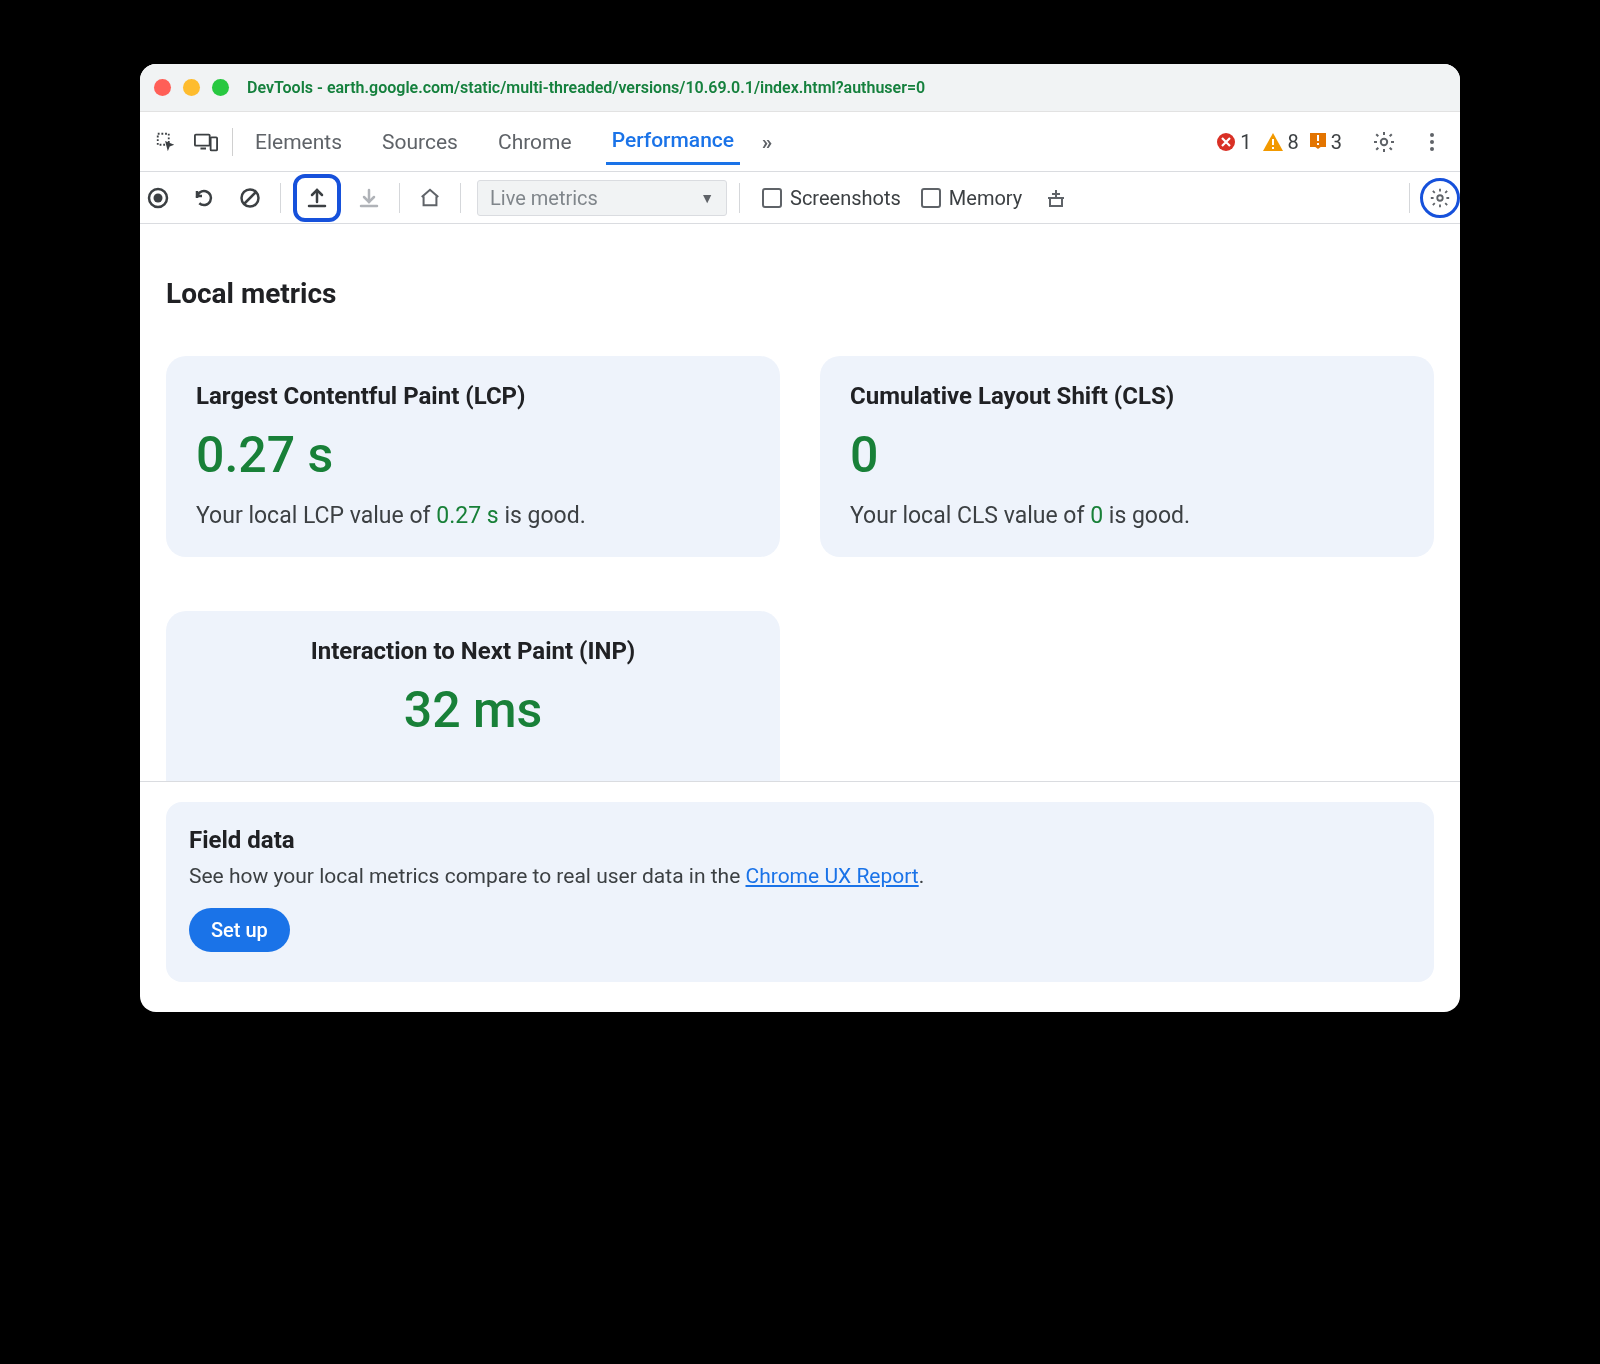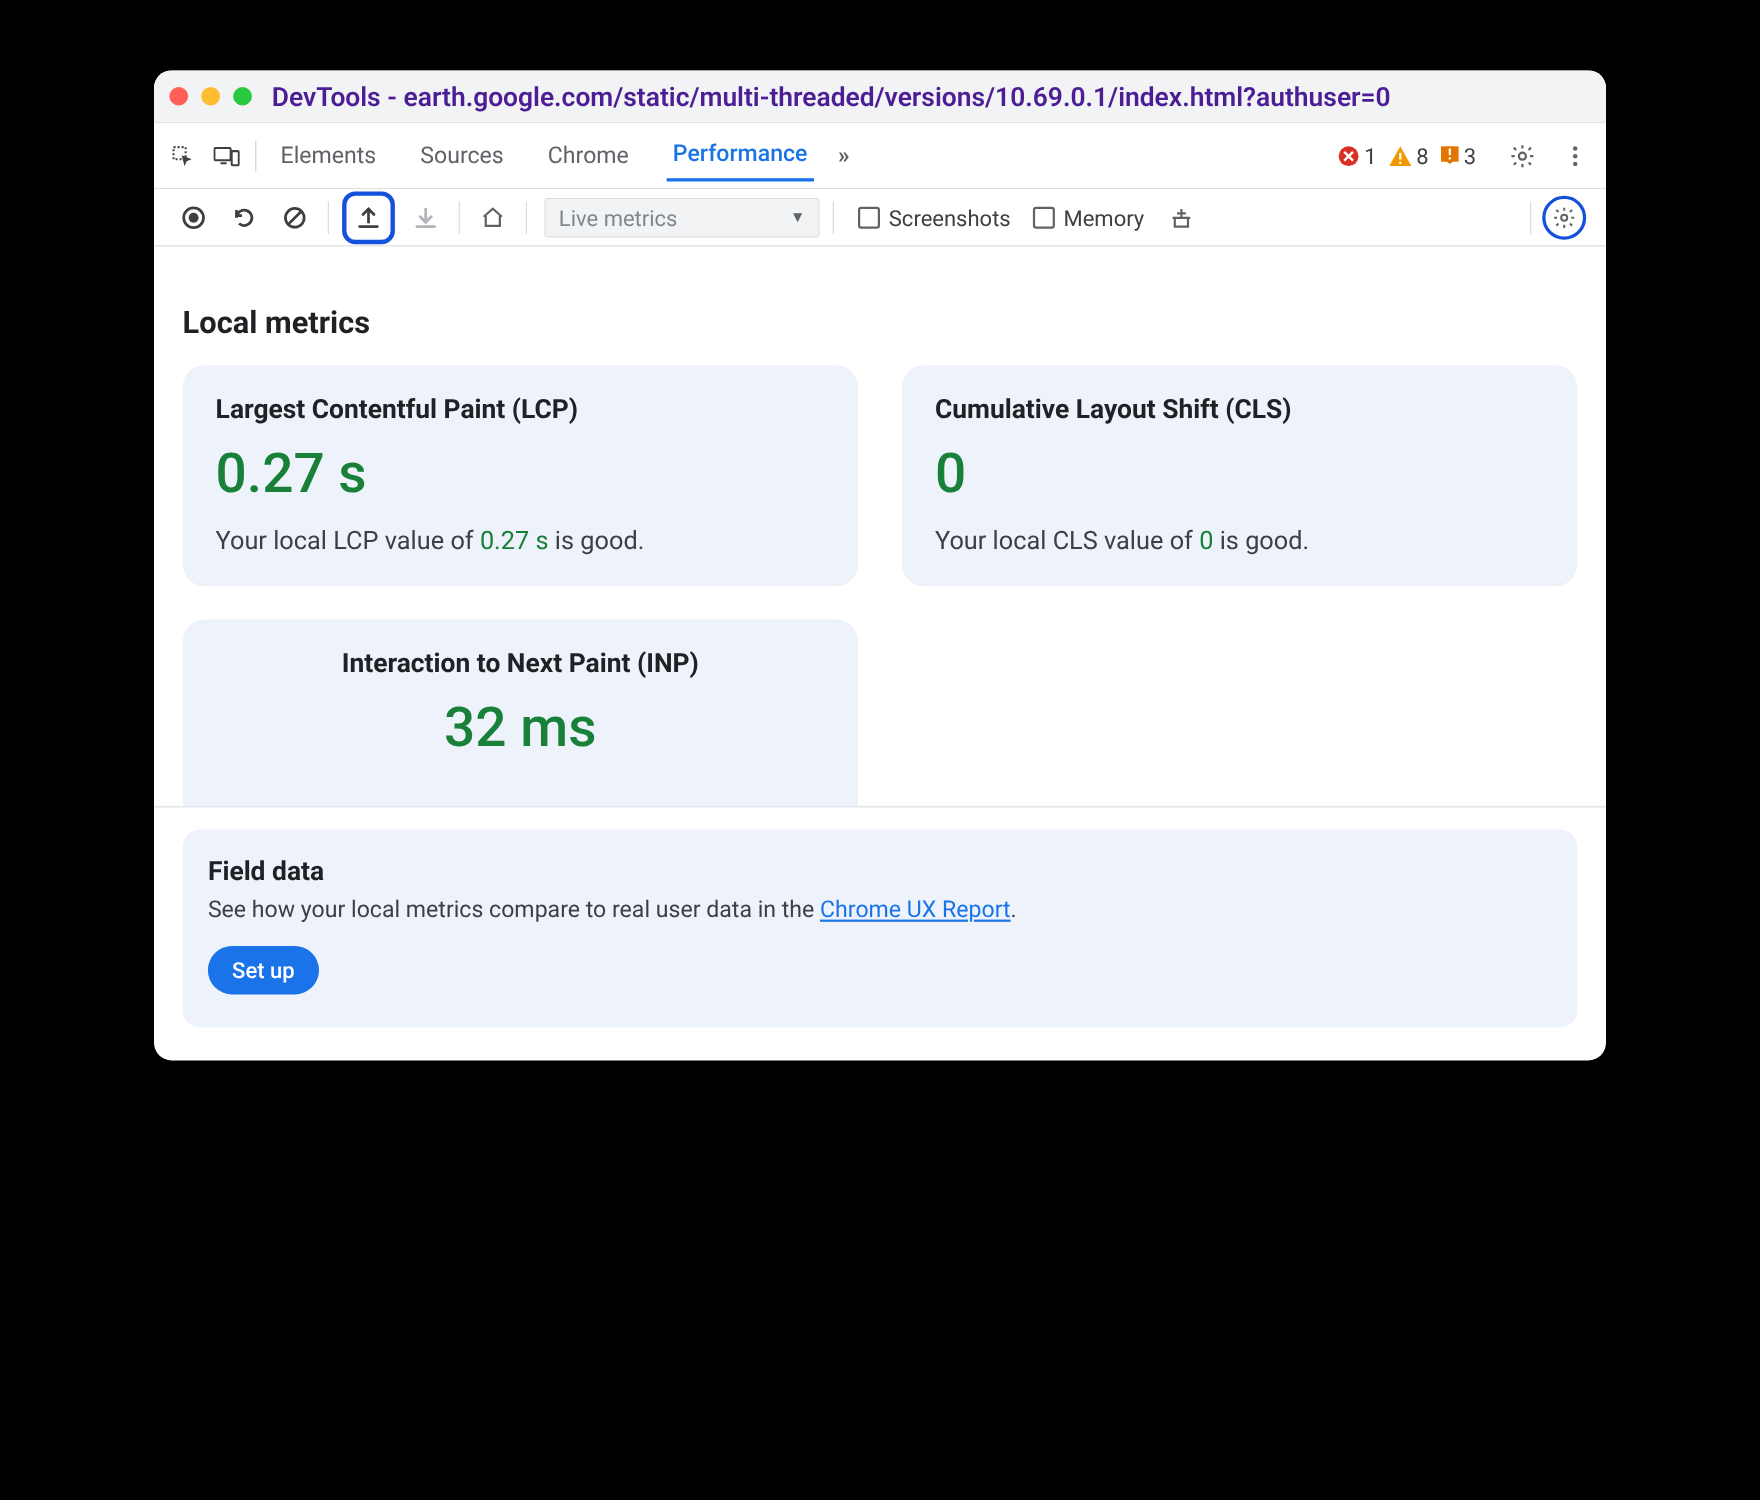--- a/index.html
+++ b/index.html
@@ -26,21 +26,21 @@
     display: flex; align-items: center;
     padding: 0 14px;
     gap: 12px;
     border-bottom: 1px solid #e2e2e2;
   }
   .tl-dot { width: 17px; height: 17px; border-radius: 50%; }
   .tl-red { background: #ff5f57; }
   .tl-yel { background: #febc2e; }
   .tl-grn { background: #28c840; }
   .titlebar-title {
-    color: #4c1d95; font-size: 24px; font-weight: 600;
+    color: #15803d; font-size: 16px; font-weight: 600;
     margin-left: 6px;
     white-space: nowrap; overflow: hidden; text-overflow: ellipsis;
   }
   
   .tabsbar {
     height: 60px;
     border-bottom: 1px solid #dadce0;
     display: flex; align-items: center;
     padding: 0 6px;
     gap: 0;
@@ -67,21 +67,21 @@
   .issues .err { color: #d93025; font-size: 22px; }
   .issues .warn { color: #f29900; font-size: 22px;}
   .issues .info { color: #e37400; font-size: 22px;}
   .issues span.cnt { color: #3c4043; margin-right: 6px;}
 
   
   .toolbar {
     height: 52px;
     border-bottom: 1px solid #dadce0;
     display: flex; align-items: center;
-    padding: 0 18px;
+    padding: 0 0;
     gap: 10px;
     background: #fff;
     color: #3c4043;
     font-size: 20px;
   }
   .toolbar .tbtn {
     width: 36px; height: 36px;
     display:flex; align-items:center; justify-content:center;
     cursor:pointer;
     border-radius: 4px;
@@ -109,20 +109,21 @@
 
   
   .content { padding: 22px 26px 30px 26px; overflow:hidden; }
   .sec-title { font-size: 28px; font-weight: 700; color: #202124; margin: 31px 0 22px 0;}
   .cards-row { display:flex; gap: 40px; }
   .card {
     background:#eef3fb; border-radius:20px;
     padding: 26px 30px 28px 30px;
     flex: 1 1 0;
     min-width: 0;
+    margin-top: 24px;
   }
   .card.cutoff { border-bottom-left-radius:0; border-bottom-right-radius:0;}
   .metric-title { font-size: 24px; font-weight: 700; color:#202124; margin-bottom: 16px;}
   .metric-value { font-size: 50px; font-weight: 500; color:#188038; margin-bottom: 18px;}
   .metric-desc { font-size: 23px; color:#3c4043; }
   .metric-desc .good { color:#188038; }
   .cards-row2 { margin-top: 30px; display:flex; gap:40px; overflow:hidden; }
   .cards-row2 .card { max-height: 170px; }
   .sep { border-top:1px solid #dadce0; margin: 0 -26px; }
   .next-card {

